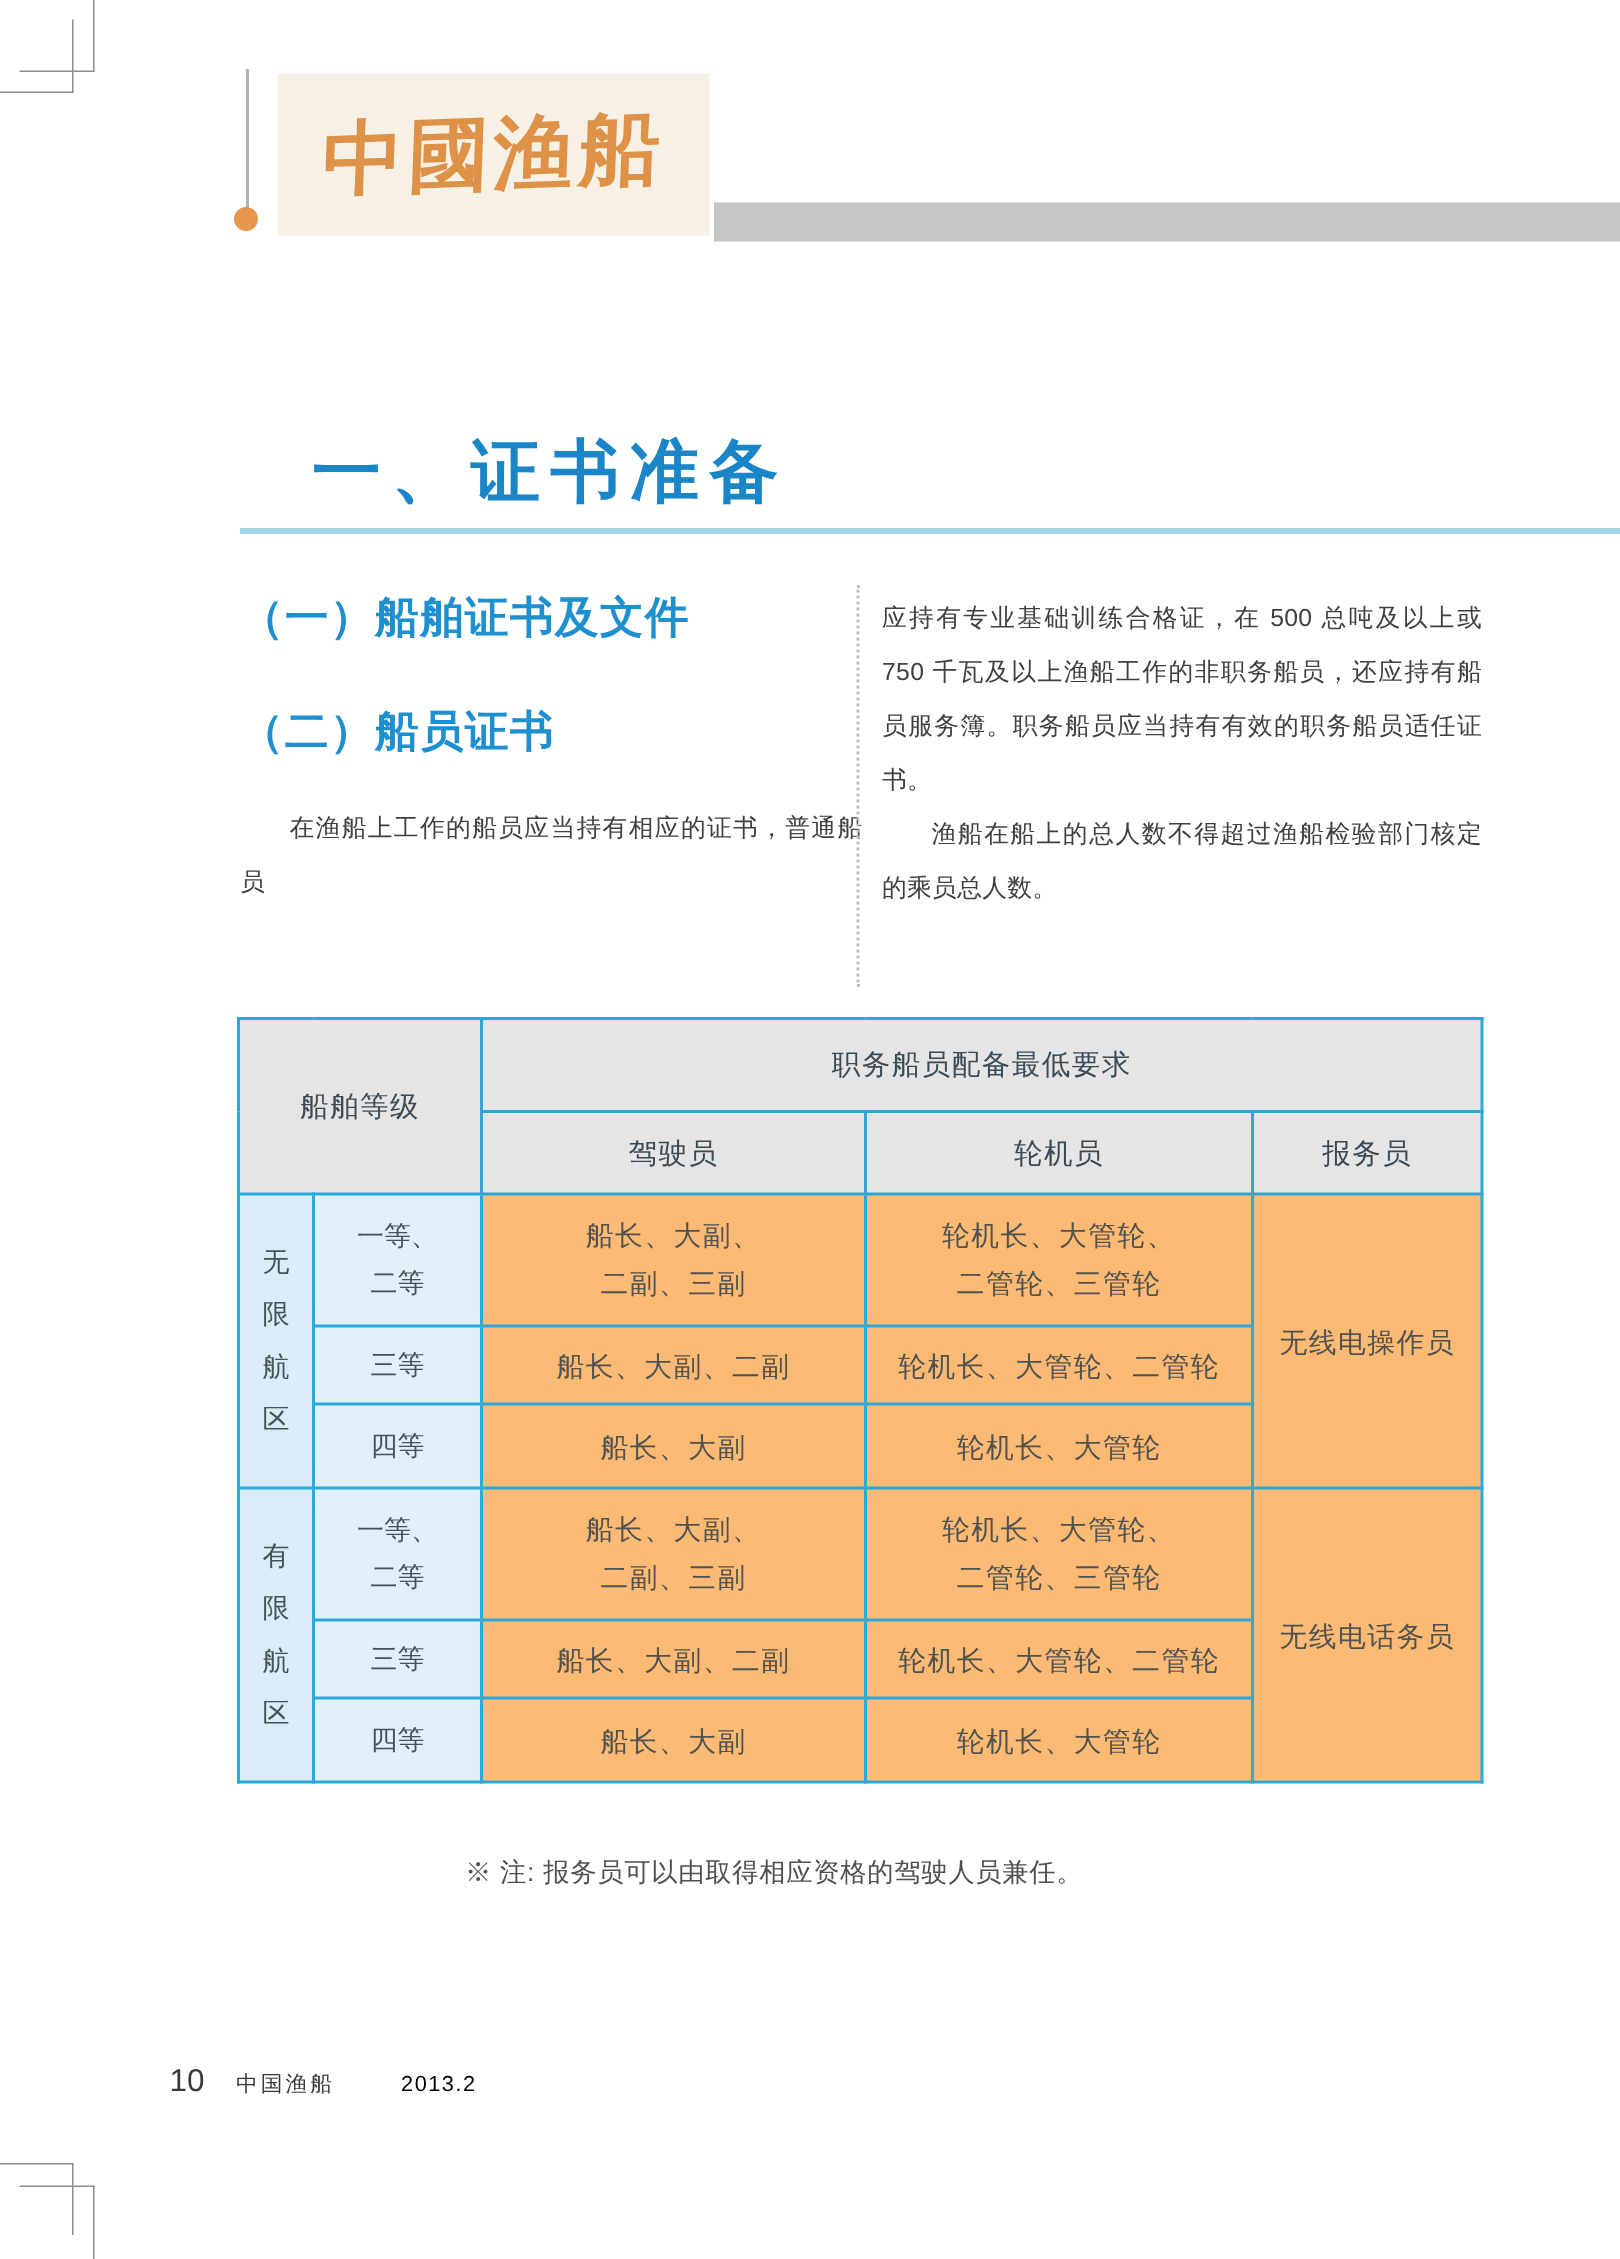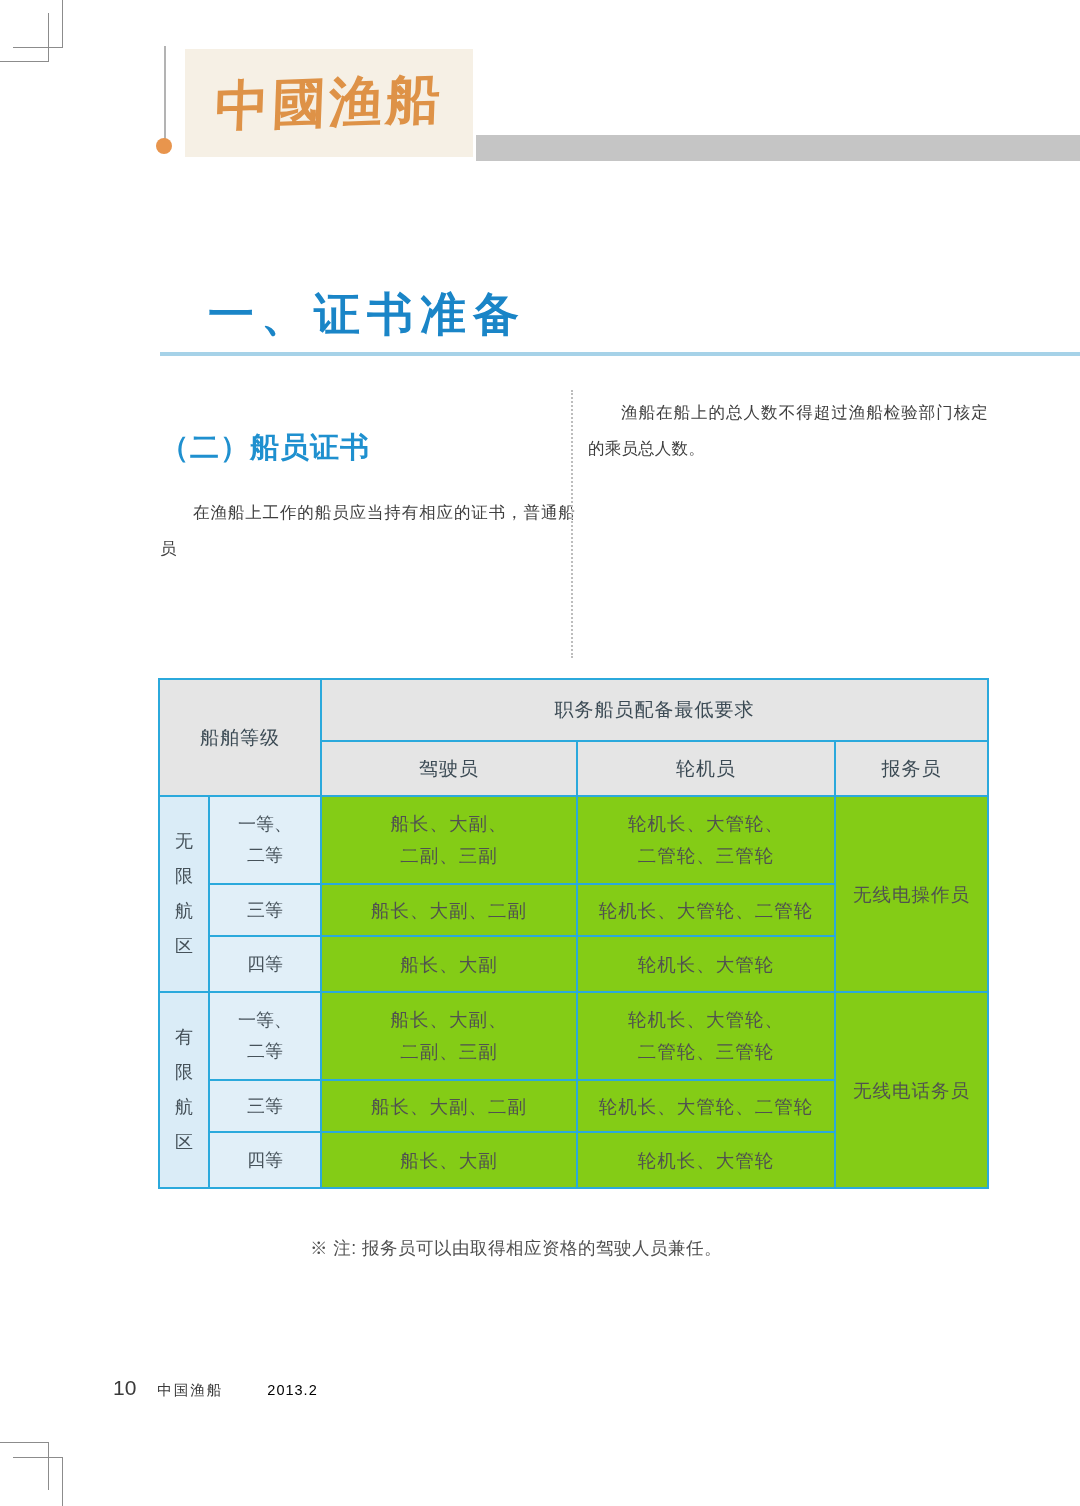--- a/index.html
+++ b/index.html
@@ -57,21 +57,21 @@
   .crew-table td, .crew-table th { border: 2px solid #2ba9dc; text-align: center;
     vertical-align: middle; font-weight: normal; }
   .crew-table th { background: #e5e5e5; color: #3b4a54; font-size: 19px; letter-spacing: 1px; }
   .row-h1 { height: 62px; }
   .row-h2 { height: 55px; }
   .row-big { height: 88px; }
   .row-mid { height: 52px; }
   .row-sm  { height: 56px; }
   .cell-area  { background: #daecf7; color: #46525a; font-size: 18px; }
   .cell-grade { background: #e1eff8; color: #46525a; font-size: 18px; }
-  .cell-data  { background: #84cc16; color: #50524f; font-size: 18.5px; letter-spacing: 1px; }
+  .cell-data  { background: #fdba74; color: #50524f; font-size: 18.5px; letter-spacing: 1px; }
   .pre-line { white-space: pre-line; line-height: 1.75; }
   .v-text { display: inline-block; width: 1.15em; line-height: 1.95; word-break: break-all; text-align: center; }
 
   
   .table-note { position: absolute; left: 310px; top: 1236px; font-size: 17.5px; color: #4f4f4f;
     letter-spacing: 0.5px; }
   .footer { position: absolute; left: 113px; top: 1376px; display: flex; align-items: baseline; }
   .footer .pg { font-size: 21px; color: #3a3a3a; }
   .footer .pub { font-size: 14.5px; color: #3a3a3a; margin-left: 21px; letter-spacing: 2px; }
   .footer .issue { font-size: 14.5px; color: #000000; margin-left: 44px; letter-spacing: 1px; }
@@ -90,27 +90,29 @@
   <div class="logo-dot"></div>
   <div class="logo-box">
     <span class="logo-text">中國渔船</span>
   </div>
   <div class="gray-bar"></div>
 
   <h1 class="main-title">一、证书准备</h1>
   <div class="title-rule"></div>
 
   <div class="col-left">
+    <h2 class="sec-heading">（一）船舶证书及文件</h2>
     <h2 class="sec-heading second">（二）船员证书</h2>
     <p class="body-p indent">在渔船上工作的船员应当持有相应的证书，普通船员</p>
   </div>
 
   <div class="col-divider"></div>
 
   <div class="col-right">
+    <p class="body-p">应持有专业基础训练合格证，在 500 总吨及以上或 750 千瓦及以上渔船工作的非职务船员，还应持有船员服务簿。职务船员应当持有有效的职务船员适任证书。</p>
     <p class="body-p indent">渔船在船上的总人数不得超过渔船检验部门核定的乘员总人数。</p>
   </div>
 
   <table class="crew-table">
     <colgroup>
       <col style="width:50px">
         <col style="width:112px">
         <col style="width:256px">
         <col style="width:258px">
         <col style="width:153px">

